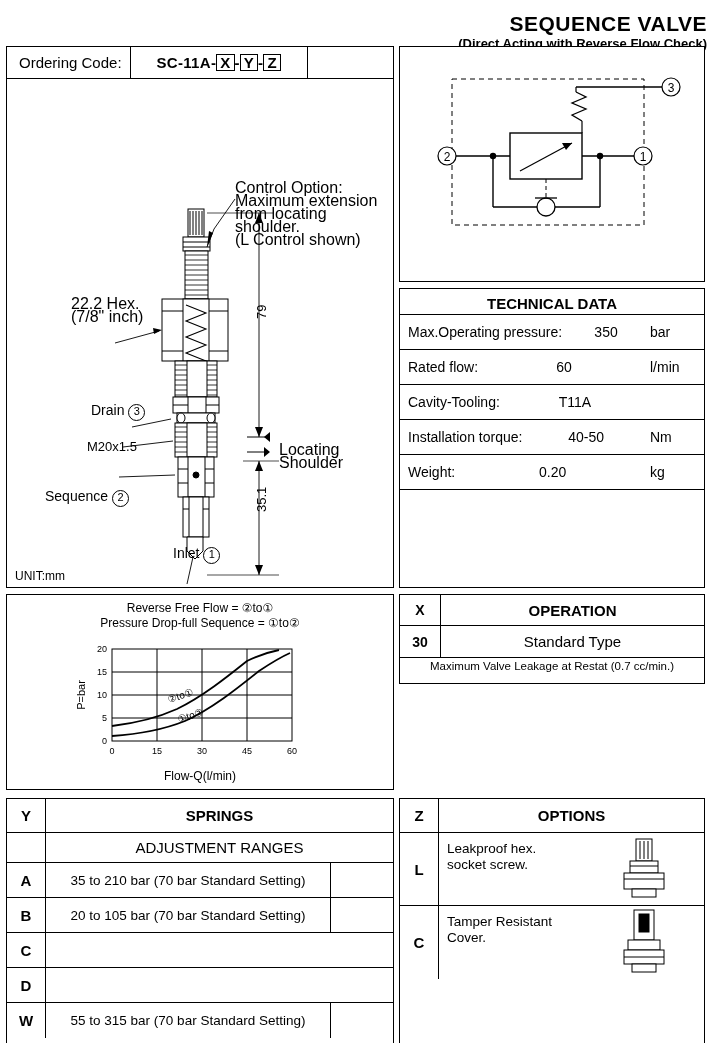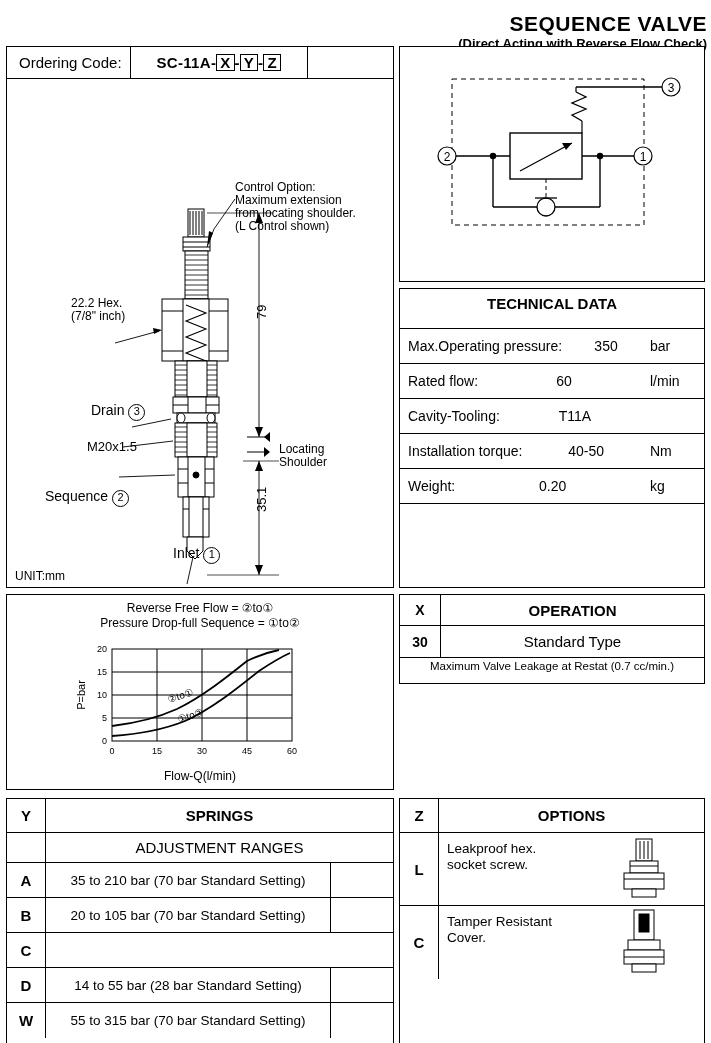--- a/index.html
+++ b/index.html
@@ -86,32 +86,32 @@
     line-height: 15px;
   }
   .unit-label {
     position: absolute;
     left: 8px;
     bottom: 4px;
     font-size: 12px;
   }
 
   
-  .callout { position: absolute; font-size: 12px; line-height: 13px; }
+  .callout { position: absolute; font-size: 16px; line-height: 13px; }
 
   
   #symbol-box { left: 399px; top: 34px; width: 306px; height: 236px; }
 
   
   #tech-box { left: 399px; top: 276px; width: 306px; height: 300px; }
   .tech-title {
     text-align: center;
     font-size: 15px;
     font-weight: bold;
-    padding: 6px 0 16px;
+    padding: 6px 0 2px;
     border-bottom: 1.2px solid #000;
   }
   .tech-row {
     display: flex;
     align-items: center;
     height: 35px;
     border-bottom: 1.2px solid #000;
     font-size: 14px;
     padding: 0 8px;
     box-sizing: border-box;
@@ -538,21 +538,20 @@
       <div class="c1">B</div>
       <div class="c2">20 to 105 bar  (70 bar Standard Setting)</div>
       <div class="c3"></div>
     </div>
     <div class="sp-row">
       <div class="c1">C</div>
       <div class="c3"></div>
     </div>
     <div class="sp-row">
       <div class="c1">D</div>
-      <div class="c2">14 to  55  bar  (28 bar Standard Setting)</div>
       <div class="c3"></div>
     </div>
     <div class="sp-row">
       <div class="c1">W</div>
       <div class="c2">55 to 315 bar  (70 bar Standard Setting)</div>
       <div class="c3"></div>
     </div>
   </div>
 
   <div class="box" id="options-box">

